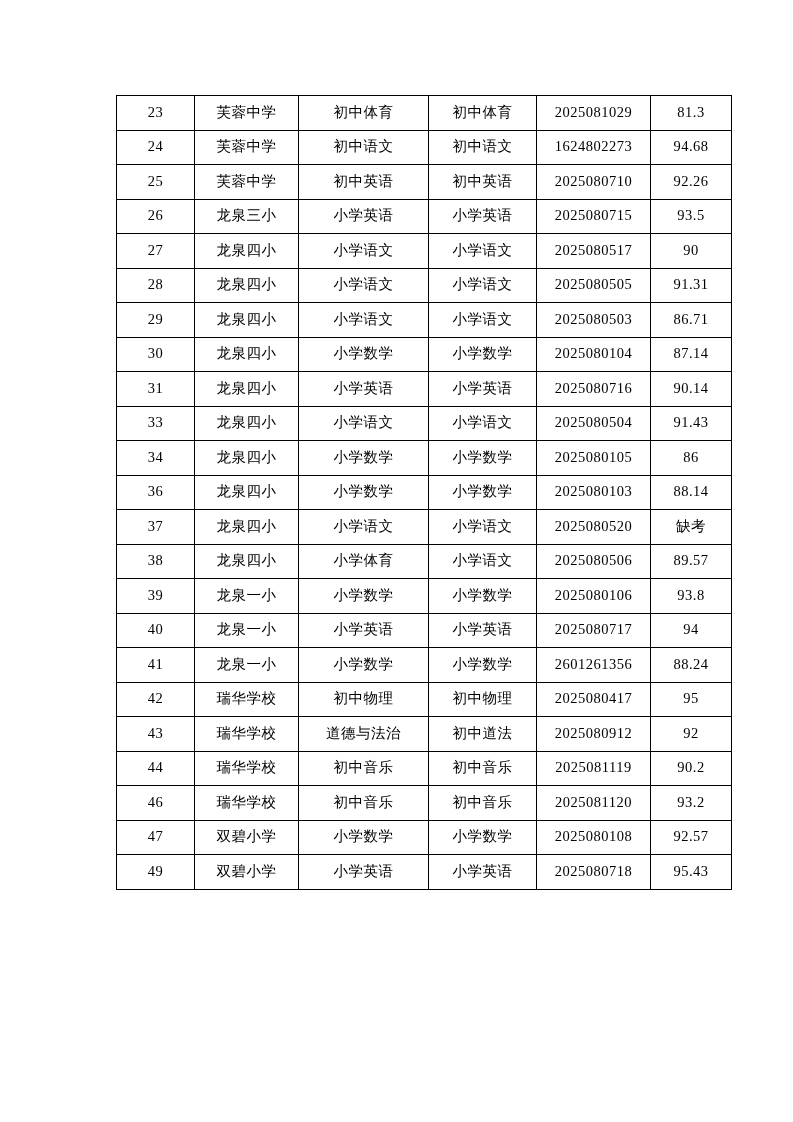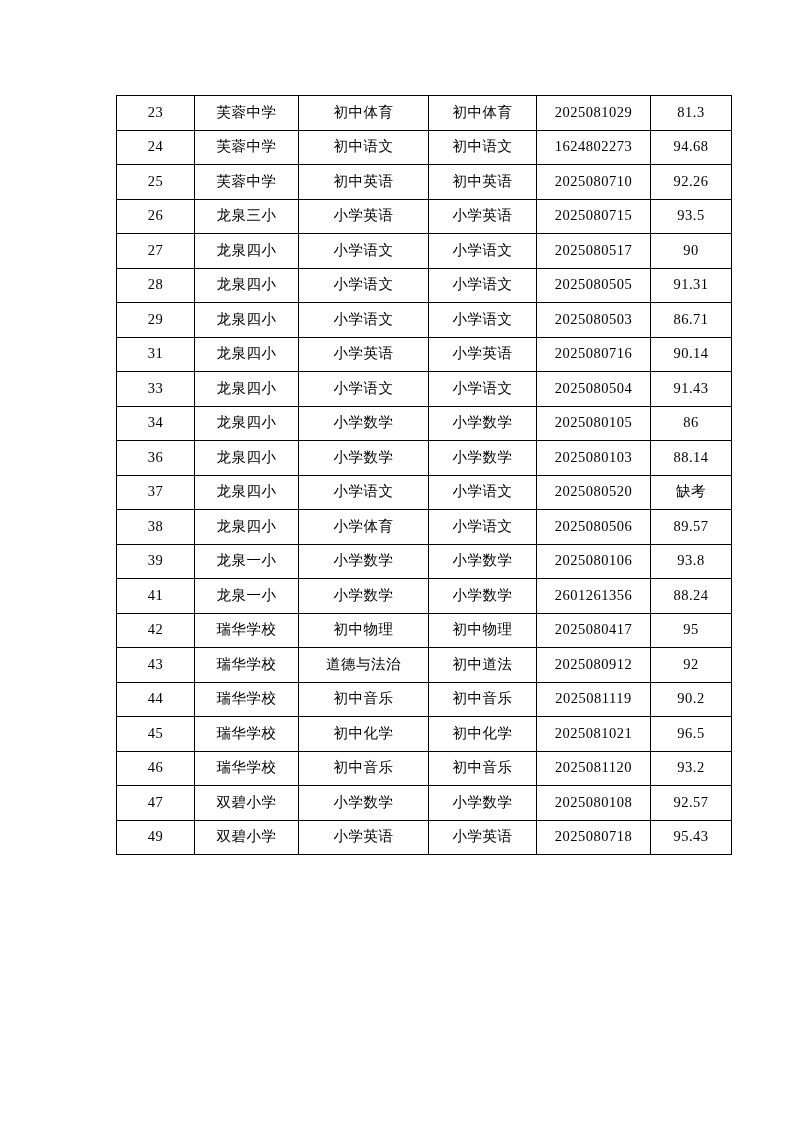--- a/index.html
+++ b/index.html
@@ -117,20 +117,28 @@
         </tr>
         <tr>
           <td class="num">29</td>
           <td class="cn">龙泉四小</td>
           <td class="cn">小学语文</td>
           <td class="cn">小学语文</td>
           <td class="num">2025080503</td>
           <td class="num">86.71</td>
         </tr>
         <tr>
+          <td class="num">30</td>
+          <td class="cn">龙泉四小</td>
+          <td class="cn">小学数学</td>
+          <td class="cn">小学数学</td>
+          <td class="num">2025080104</td>
+          <td class="num">87.14</td>
+        </tr>
+        <tr>
           <td class="num">31</td>
           <td class="cn">龙泉四小</td>
           <td class="cn">小学英语</td>
           <td class="cn">小学英语</td>
           <td class="num">2025080716</td>
           <td class="num">90.14</td>
         </tr>
         <tr>
           <td class="num">33</td>
           <td class="cn">龙泉四小</td>
@@ -171,20 +179,28 @@
           <td class="num">2025080506</td>
           <td class="num">89.57</td>
         </tr>
         <tr>
           <td class="num">39</td>
           <td class="cn">龙泉一小</td>
           <td class="cn">小学数学</td>
           <td class="cn">小学数学</td>
           <td class="num">2025080106</td>
           <td class="num">93.8</td>
+        </tr>
+        <tr>
+          <td class="num">40</td>
+          <td class="cn">龙泉一小</td>
+          <td class="cn">小学英语</td>
+          <td class="cn">小学英语</td>
+          <td class="num">2025080717</td>
+          <td class="num">94</td>
         </tr>
         <tr>
           <td class="num">41</td>
           <td class="cn">龙泉一小</td>
           <td class="cn">小学数学</td>
           <td class="cn">小学数学</td>
           <td class="num">2601261356</td>
           <td class="num">88.24</td>
         </tr>
         <tr>
@@ -203,28 +219,20 @@
           <td class="num">2025080912</td>
           <td class="num">92</td>
         </tr>
         <tr>
           <td class="num">44</td>
           <td class="cn">瑞华学校</td>
           <td class="cn">初中音乐</td>
           <td class="cn">初中音乐</td>
           <td class="num">2025081119</td>
           <td class="num">90.2</td>
-        </tr>
-        <tr>
-          <td class="num">45</td>
-          <td class="cn">瑞华学校</td>
-          <td class="cn">初中化学</td>
-          <td class="cn">初中化学</td>
-          <td class="num">2025081021</td>
-          <td class="num">96.5</td>
         </tr>
         <tr>
           <td class="num">46</td>
           <td class="cn">瑞华学校</td>
           <td class="cn">初中音乐</td>
           <td class="cn">初中音乐</td>
           <td class="num">2025081120</td>
           <td class="num">93.2</td>
         </tr>
         <tr>

